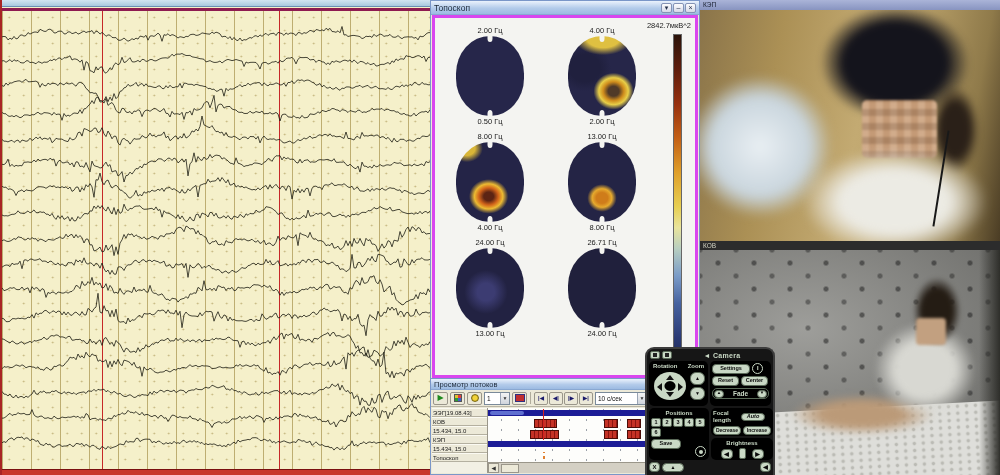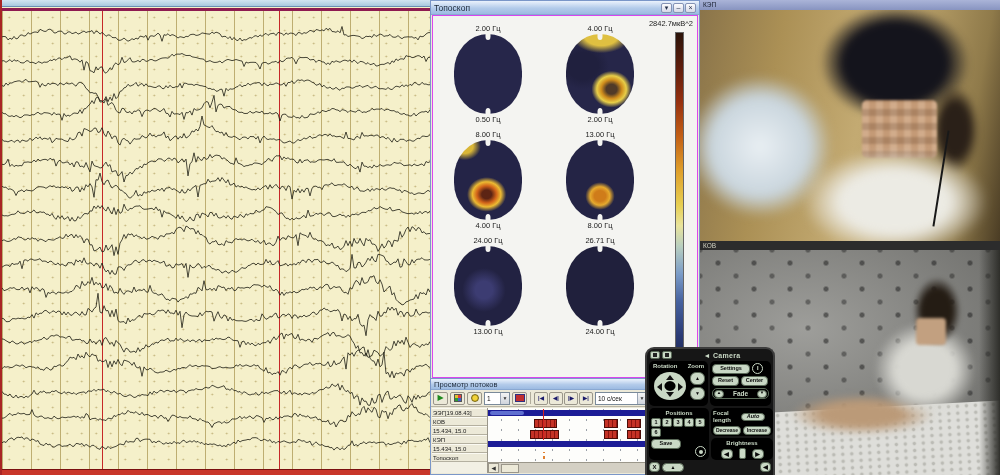--- a/index.html
+++ b/index.html
@@ -21,21 +21,21 @@
   #eeg-traces{position:absolute;left:0;top:0;width:100%;height:100%;}
   #eeg-traces path{fill:none;stroke:#1c1c12;stroke-width:0.8;}
   .eeg-bottom{position:absolute;left:0;bottom:0;right:0;height:6px;background:#c8362a;border-top:1px solid #7a1010;}
 
   
   .topo{position:absolute;left:430px;top:0;width:270px;height:380px;background:#ece9d8;border:1px solid #7a96c8;z-index:2;}
   .win-titlebar{height:14px;background:linear-gradient(#eaf2fc,#b3cbea 55%,#9cbbe2);display:flex;align-items:center;padding:0 3px;border-bottom:1px solid #89a8d2;}
   .win-title{font-size:8.5px;color:#1d2a3a;flex:1;white-space:nowrap;overflow:hidden;}
   .win-btn{width:11px;height:10px;margin-left:1px;background:linear-gradient(#fdfdfd,#d5d9e8);border:1px solid #8593b5;border-radius:2px;
            font-size:7px;line-height:7px;color:#24304a;display:flex;align-items:center;justify-content:center;cursor:default;}
-  .topo-body{position:absolute;left:1px;right:1px;top:14px;bottom:1px;background:#f4f4f1;border:1px solid #d946ef;}
+  .topo-body{position:absolute;left:1px;right:1px;top:14px;bottom:1px;background:#f4f4f1;border:3px solid #d946ef;}
   .scale-label{position:absolute;top:3px;right:4px;font-size:7.5px;color:#222;}
   .colorbar{position:absolute;top:16px;right:13px;width:9px;height:346px;border:1px solid #666;
     background:linear-gradient(180deg,#2a1309 0%,#5e1d0c 10%,#96300f 20%,#c35f15 30%,#df9f2a 40%,#e7cf52 50%,#e9e49c 56%,#b9cfc0 62%,#7b9cc8 70%,#46629f 78%,#2a3a75 88%,#171c3c 100%);}
   .maps{position:absolute;left:16px;top:8px;width:196px;display:grid;grid-template-columns:78px 78px;column-gap:34px;row-gap:6px;}
   .map-cell{display:flex;flex-direction:column;align-items:center;}
   .map-label{font-size:7.5px;color:#1a1a1a;line-height:9px;}
   .brain{width:68px;height:80px;border-radius:50%/47%;position:relative;margin:1px 0;}
   .brain::before,.brain::after{content:"";position:absolute;left:50%;transform:translateX(-50%);width:5px;height:7px;background:#f4f4f1;}
   .brain::before{top:-1px;border-radius:0 0 60% 60%;}
   .brain::after{bottom:-1px;border-radius:60% 60% 0 0;}

